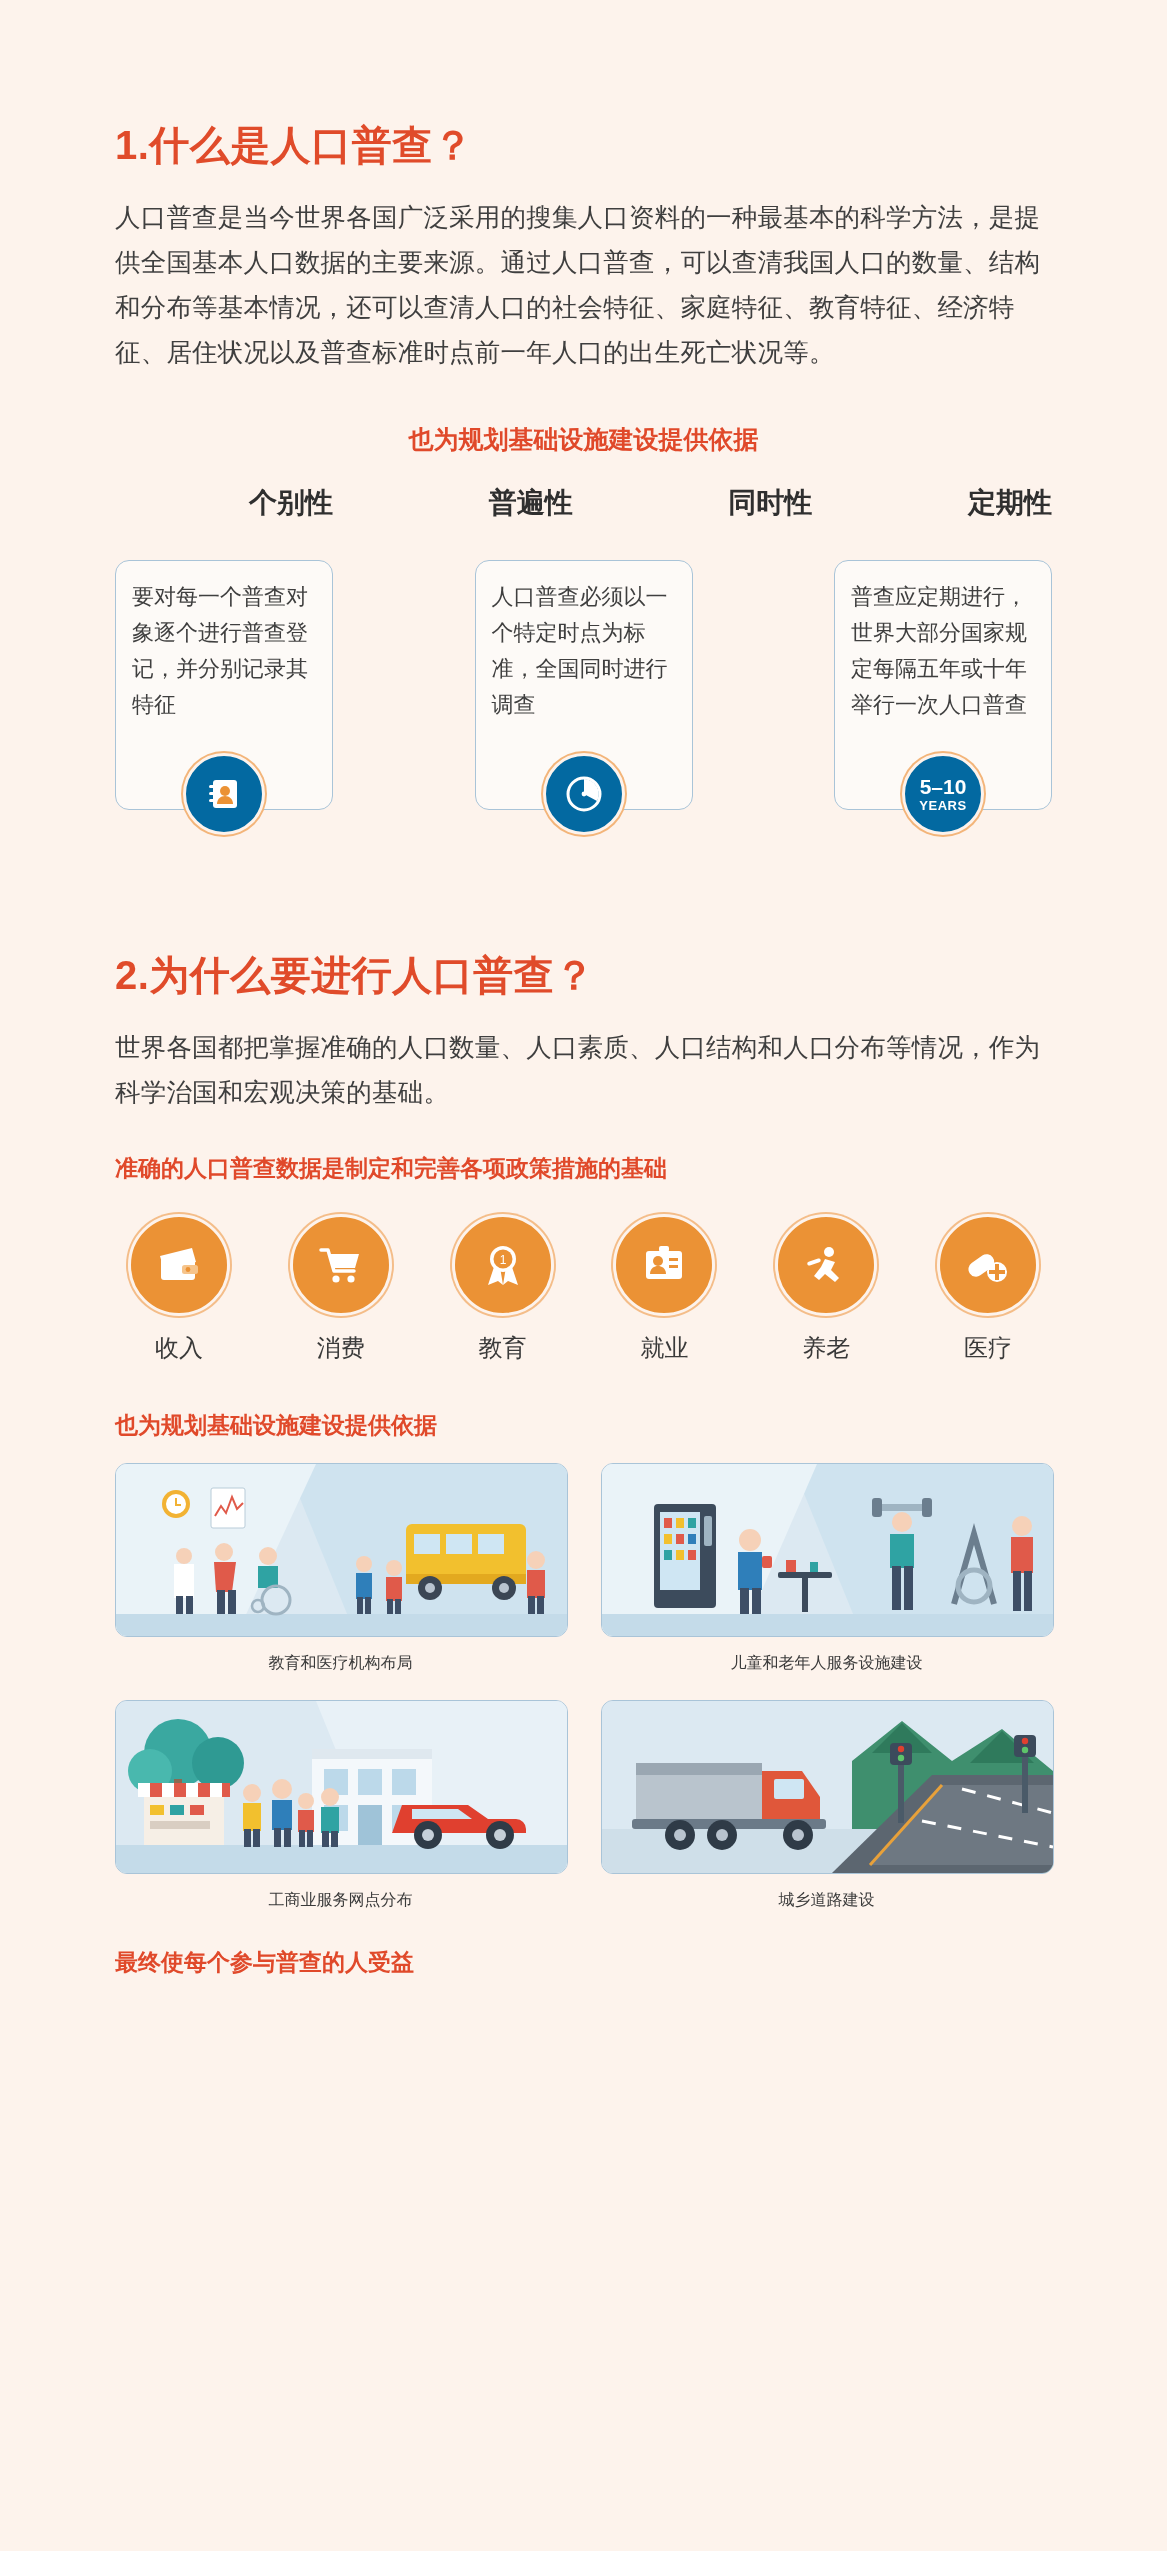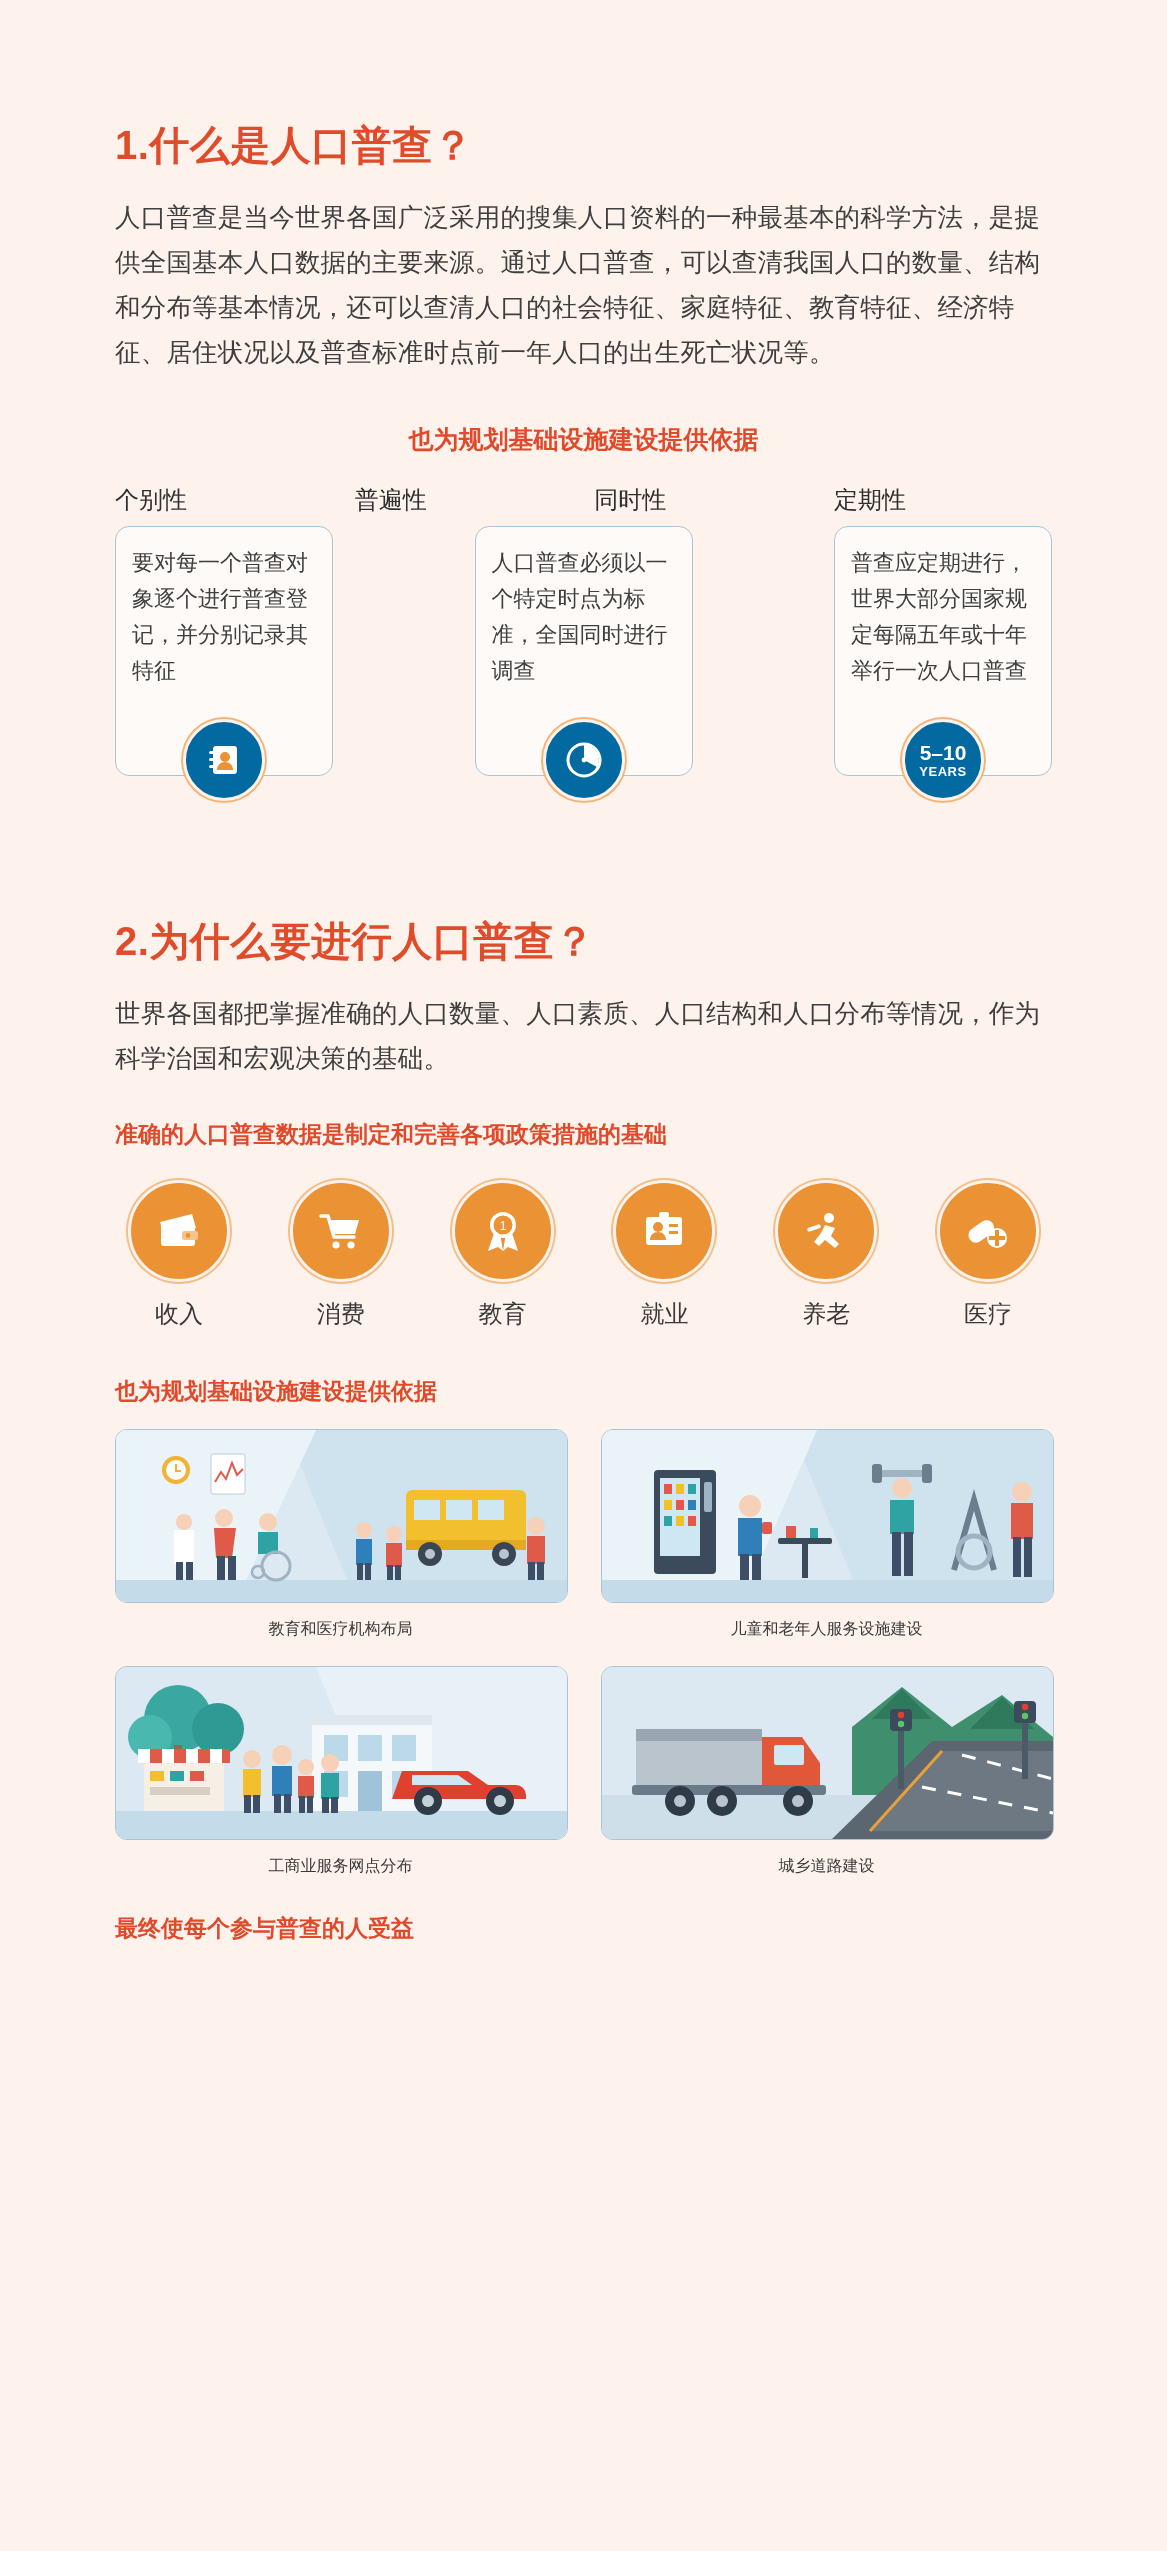--- a/index.html
+++ b/index.html
@@ -57,39 +57,40 @@
   }
 
   
   .feature-labels {
     display: flex;
     justify-content: space-between;
     margin-top: 28px;
   }
   .feature-labels > div {
     width: 218px;
-    text-align: left;
-    font-size: 24px;
-    font-weight: normal;
+    text-align: right;
+    font-size: 28px;
+    font-weight: bold;
     color: #2f2f2f;
   }
   .feature-cards {
     display: flex;
     justify-content: space-between;
     margin-top: 10px;
   }
   .fcard {
     width: 218px;
     height: 250px;
     box-sizing: border-box;
     background: #fdfaf7;
     border: 1.5px solid #a9c4d8;
     border-radius: 14px;
     padding: 18px 16px 0 16px;
     position: relative;
+    margin-top: 28px;
   }
   .fcard .txt {
     font-size: 22px;
     line-height: 36px;
     color: #3f3f3f;
   }
   .fcard .circle {
     position: absolute;
     left: 50%;
     bottom: -26px;

